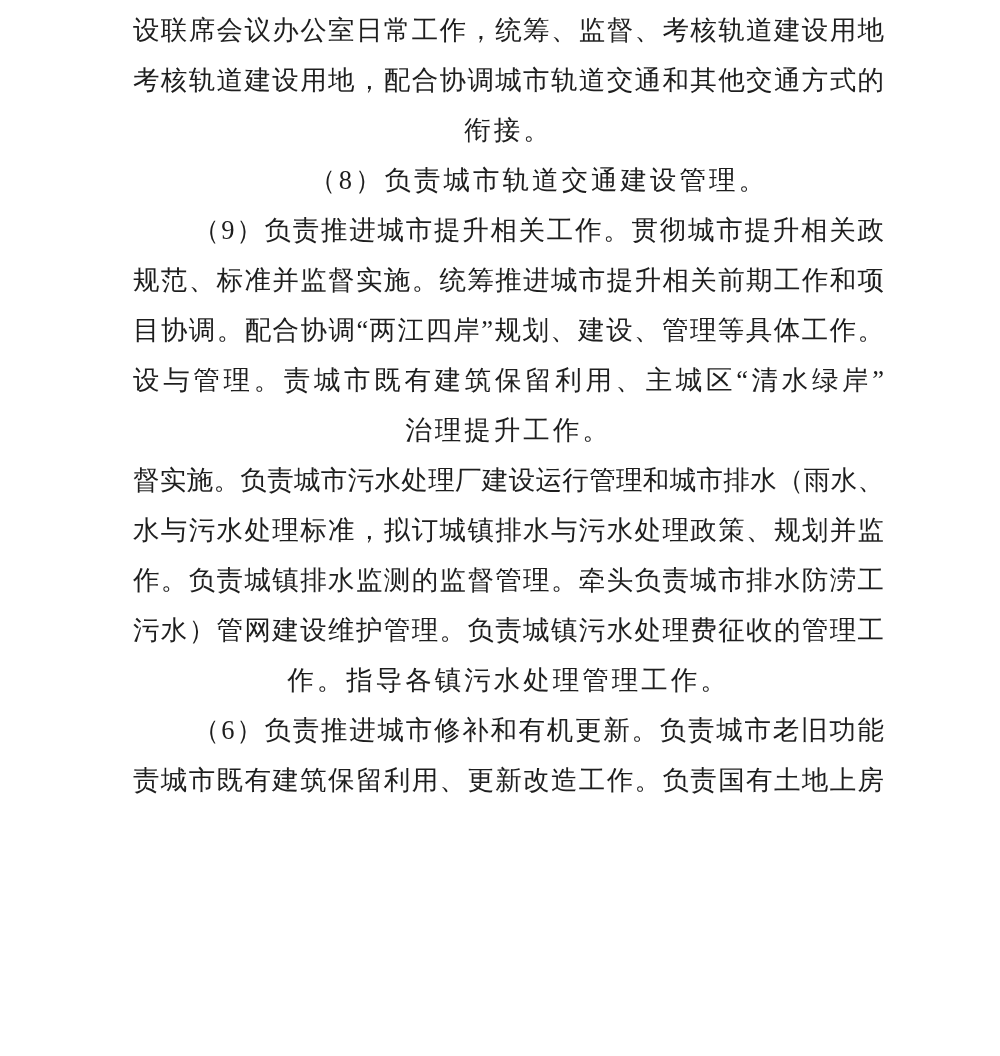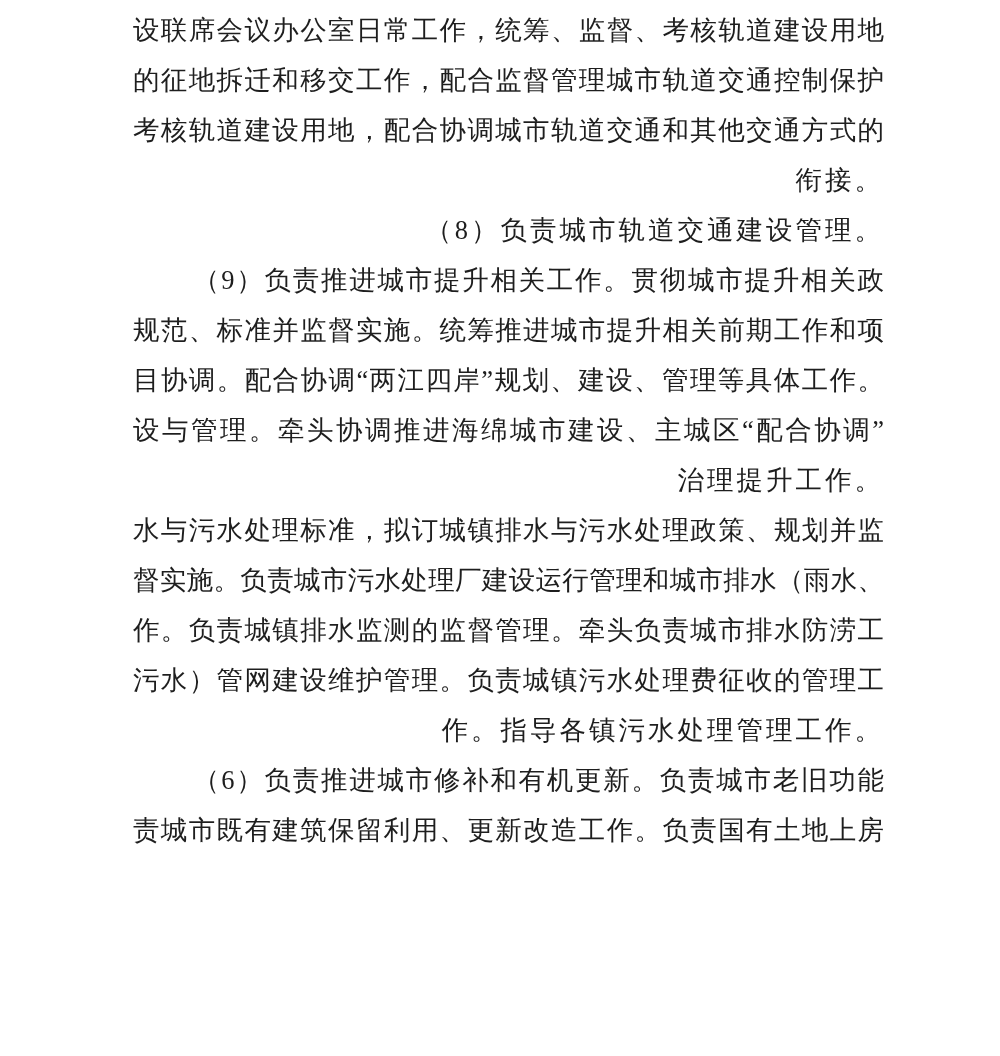--- a/index.html
+++ b/index.html
@@ -20,21 +20,21 @@
     font-family: "Liberation Serif", "DejaVu Serif", serif;
     font-size: 26.5px;
     line-height: 50px;
     color: #1e1e1e;
     overflow: hidden;
   }
   .line {
     height: 50px;
     overflow: hidden;
     white-space: nowrap;
-    text-align: right;
+    text-align: center;
   }
   
   .line.fill {
     white-space: normal;
     text-align: justify;
     text-align-last: justify;
   }
   
   .line.indent {
     text-indent: 60px;
@@ -42,29 +42,28 @@
   
   .line.end {
     letter-spacing: 3px;
   }
 </style>
 </head>
 <body>
 
 <div class="page">
   <div class="line fill">设联席会议办公室日常工作，统筹、监督、考核轨道建设用地</div>
-  <div class="line fill">的征地拆迁和移交工作，配合监督管理城市轨道交通控制保护</div>
   <div class="line fill">考核轨道建设用地，配合协调城市轨道交通和其他交通方式的</div>
   <div class="line end">衔接。</div>
   <div class="line end indent">（8）负责城市轨道交通建设管理。</div>
   <div class="line fill indent">（9）负责推进城市提升相关工作。贯彻城市提升相关政策、</div>
   <div class="line fill">规范、标准并监督实施。统筹推进城市提升相关前期工作和项</div>
   <div class="line fill">目协调。配合协调“两江四岸”规划、建设、管理等具体工作。</div>
-  <div class="line fill">设与管理。牵头协调推进海绵城市建设、主城区“配合协调”</div>
+  <div class="line fill">设与管理。责城市既有建筑保留利用、主城区“清水绿岸”</div>
   <div class="line end">治理提升工作。</div>
+  <div class="line fill">督实施。负责城市污水处理厂建设运行管理和城市排水（雨水、</div>
   <div class="line fill">水与污水处理标准，拟订城镇排水与污水处理政策、规划并监</div>
-  <div class="line fill">督实施。负责城市污水处理厂建设运行管理和城市排水（雨水、</div>
   <div class="line fill">作。负责城镇排水监测的监督管理。牵头负责城市排水防涝工</div>
   <div class="line fill">污水）管网建设维护管理。负责城镇污水处理费征收的管理工</div>
   <div class="line end">作。指导各镇污水处理管理工作。</div>
   <div class="line fill indent">（6）负责推进城市修补和有机更新。负责城市老旧功能</div>
   <div class="line fill">责城市既有建筑保留利用、更新改造工作。负责国有土地上房</div>
 </div>
 
 </body></html>

